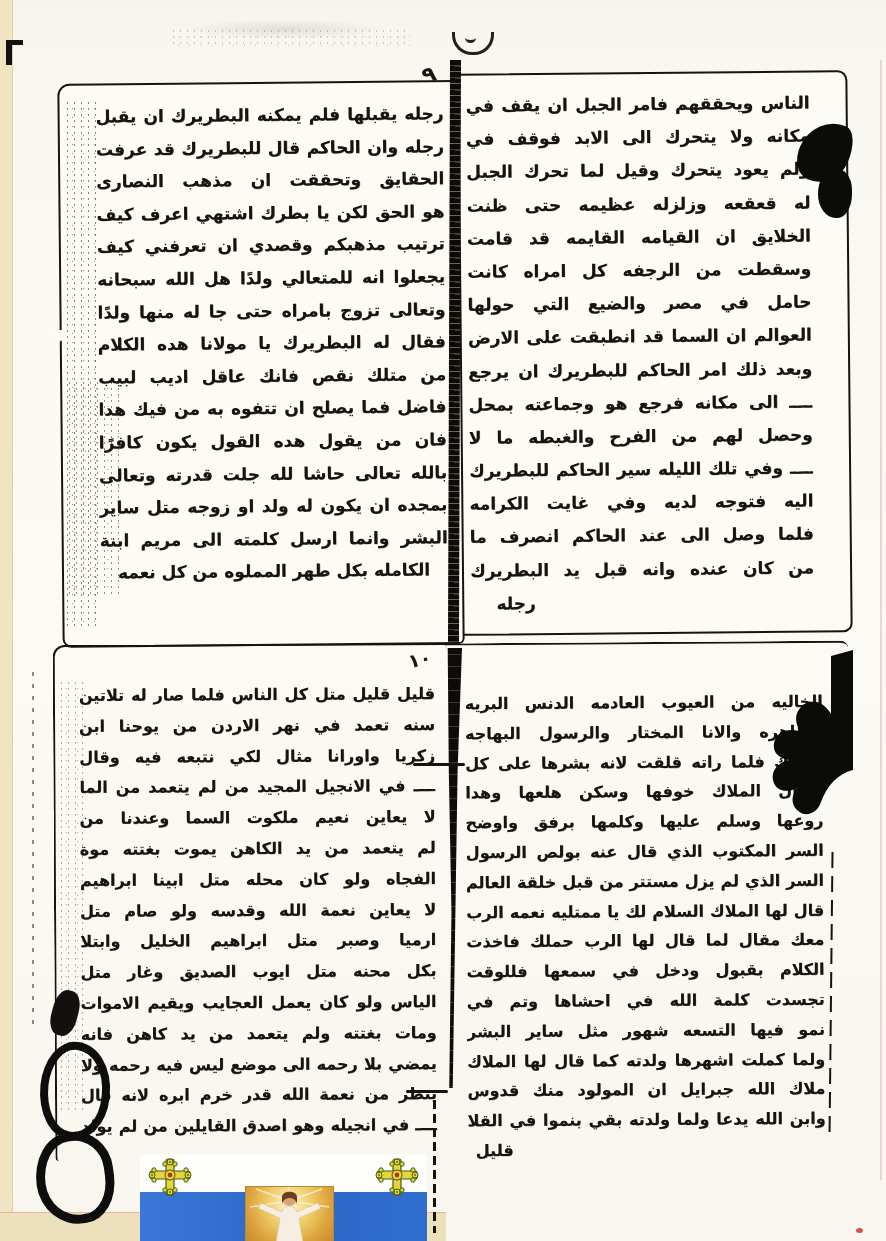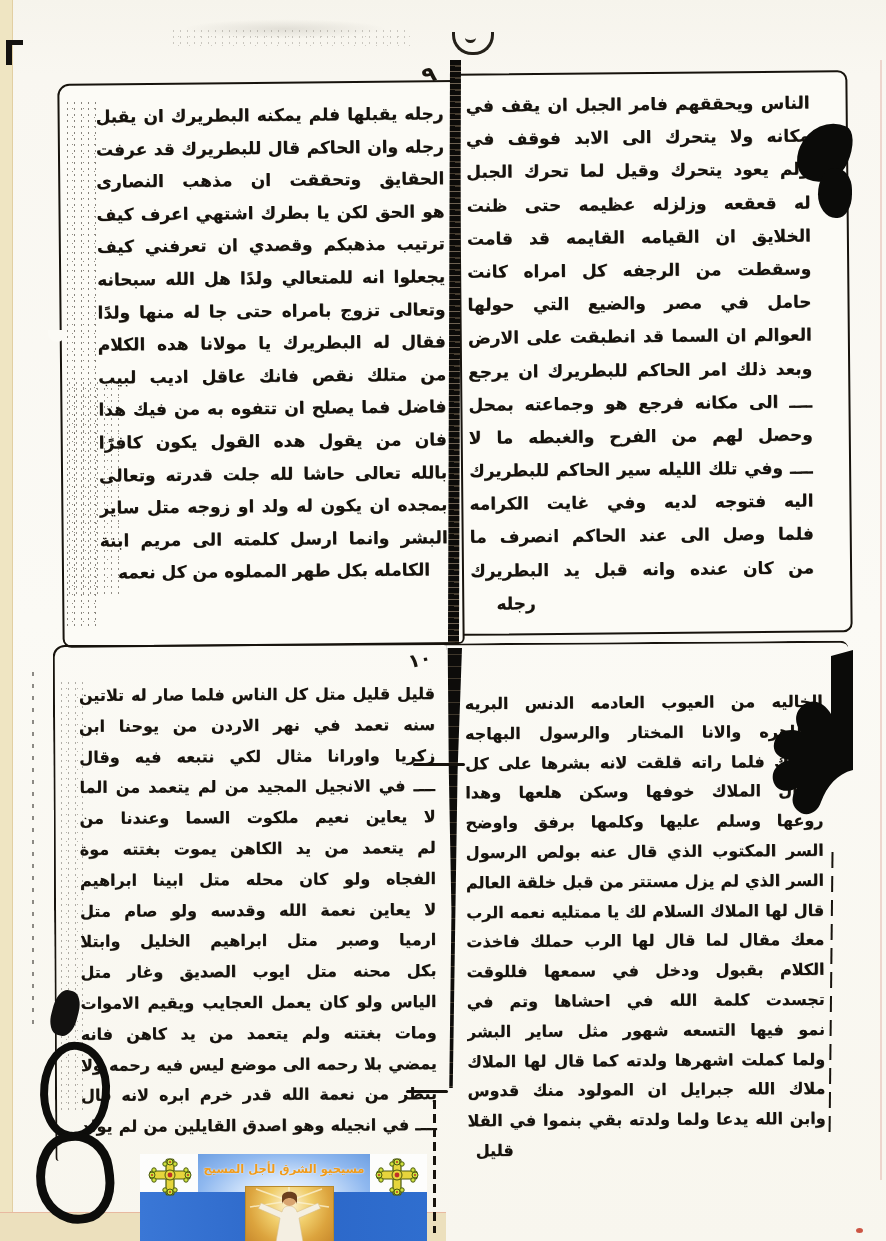--- a/index.html
+++ b/index.html
@@ -214,23 +214,20 @@
     </svg>
   </div>
 
   <div class="thumb-fill"></div>
   <div class="thumb-ring1"></div>
   <div class="thumb-ring2"></div>
   <div class="comma"></div>
 
   <div class="banner">
     <div class="white-band"></div>
-    <div class="panel">
-      <div class="wm-text">مسيحيو الشرق لأجل المسيح</div>
-    </div>
     <div class="blue-band"></div>
 
     <div class="cross l">
       <svg width="52" height="40" viewBox="0 0 48 40">
         <g fill="#e6d53c" stroke="#4a5a10" stroke-width="1.2">
           <rect x="20" y="2" width="8" height="36" rx="2"></rect>
           <rect x="4" y="14" width="40" height="8" rx="2"></rect>
         </g>
         <g fill="#cfe03c" stroke="#4a5a10" stroke-width="1">
           <circle cx="24" cy="5" r="3"></circle>

